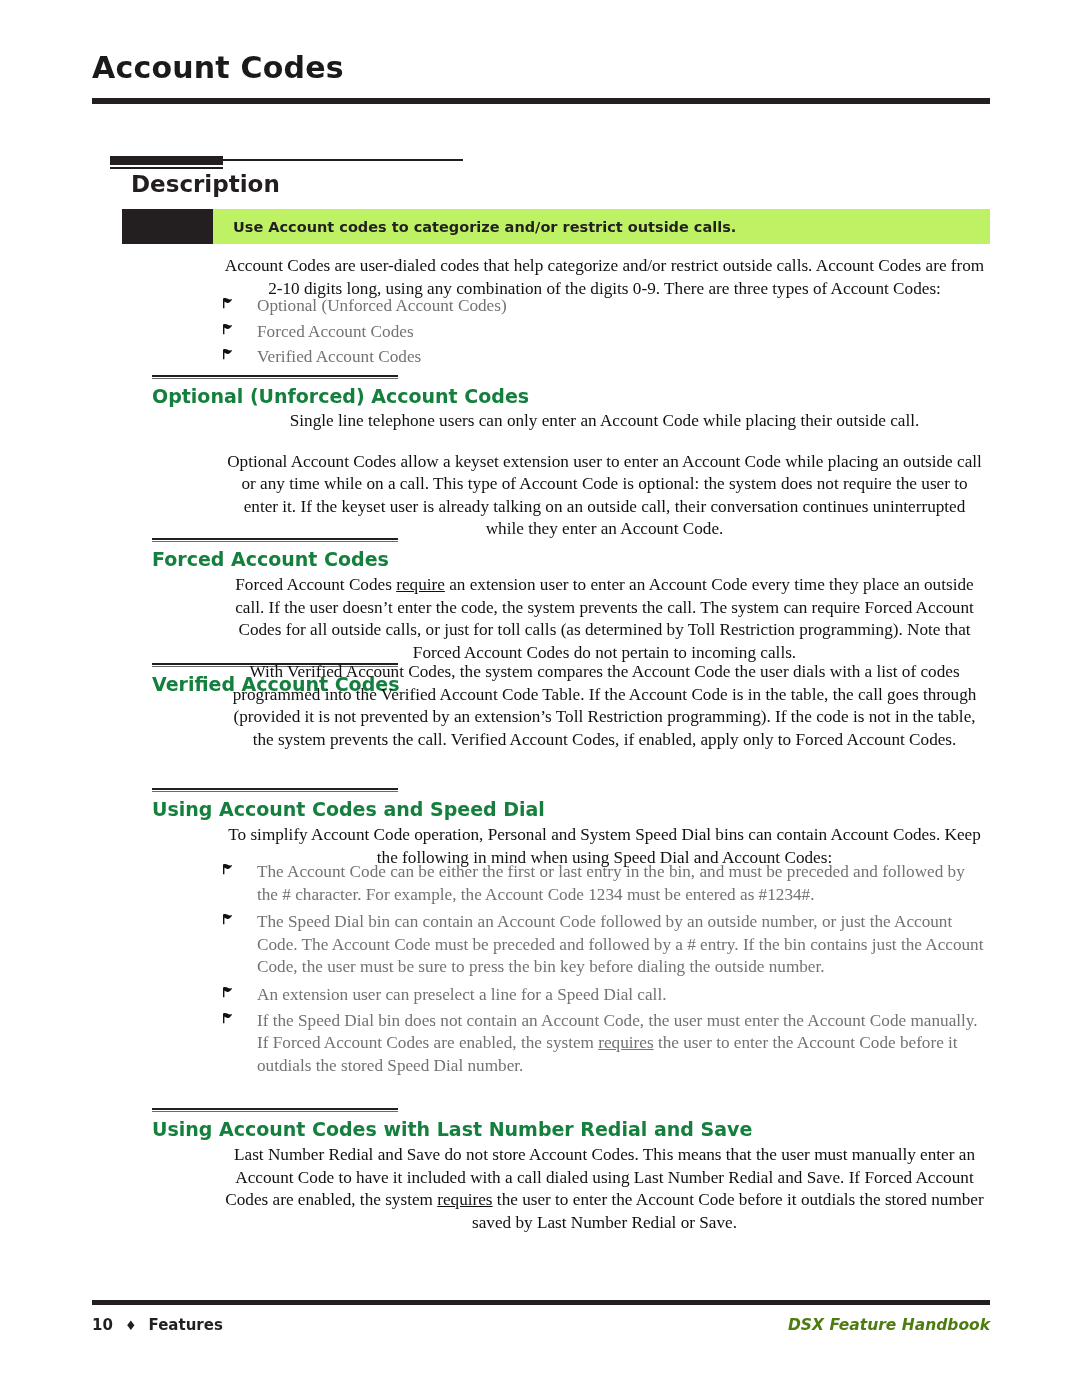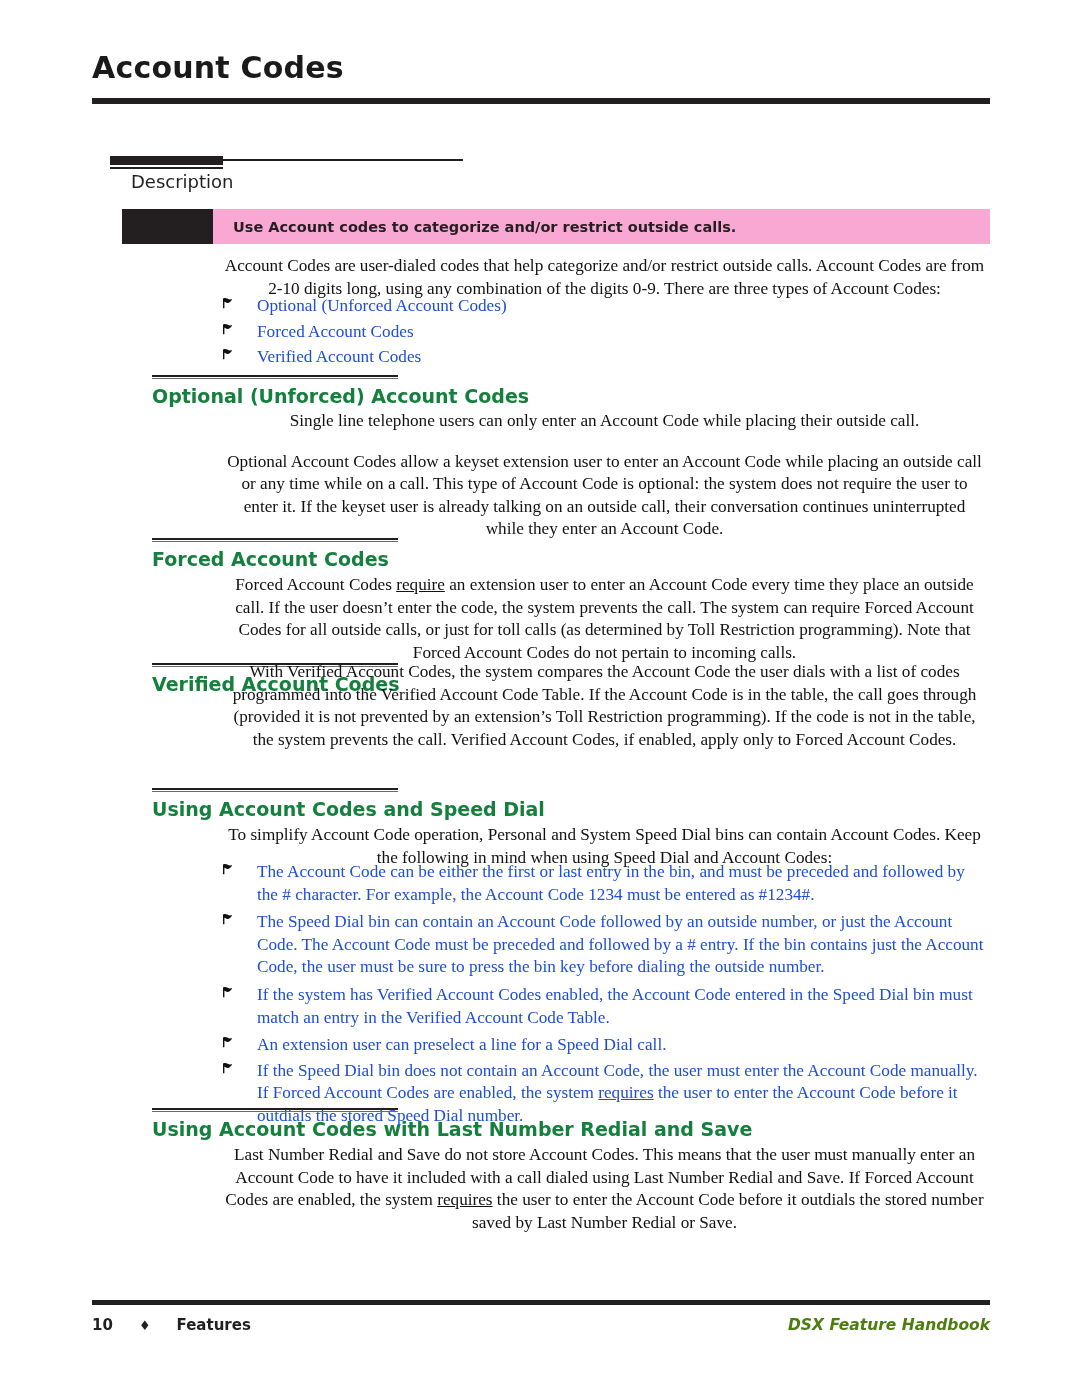--- a/index.html
+++ b/index.html
@@ -71,33 +71,33 @@
     width: 113px;
     height: 2px;
     background: #231f20;
   }
 
   .sect-title {
     position: absolute;
     left: 131px;
     top: 171px;
     font-family: "DejaVu Sans", sans-serif;
-    font-weight: normal;
-    font-size: 18px;
+    font-weight: bold;
+    font-size: 23px;
     color: #231f20;
   }
 
   
   .callout {
     position: absolute;
     left: 122px;
     top: 209px;
     width: 868px;
     height: 35px;
-    background: #f9a8d4;
+    background: #bef264;
     display: flex;
     align-items: center;
   }
   .callout-swatch {
     width: 91px;
     height: 35px;
     background: #231f20;
     flex: 0 0 auto;
   }
   .callout-text {
@@ -123,21 +123,21 @@
   .body-col p + p { margin-top: 18px; }
 
   
   .bullets {
     position: absolute;
     left: 219px;
     width: 771px;
     font-family: "Liberation Serif", serif;
     font-size: 17.2px;
     line-height: 22.6px;
-    color: #1d4ed8;
+    color: #737373;
   }
   .blt {
     position: relative;
     padding-left: 38px;
     margin-bottom: 3px;
   }
   .blt-wide { margin-bottom: 5px; }
   .blt .glyph {
     position: absolute;
     left: 3px;
@@ -187,21 +187,21 @@
   .footer-left {
     position: absolute;
     left: 92px;
     top: 1316px;
     font-family: "DejaVu Sans", sans-serif;
     font-weight: bold;
     font-size: 15px;
     color: #231f20;
     display: flex;
     align-items: baseline;
-    gap: 26px;
+    gap: 12px;
   }
   .footer-left .fdia {
     font-size: 13px;
     line-height: 1;
   }
   .footer-right {
     position: absolute;
     right: 90px;
     top: 1316px;
     font-family: "DejaVu Sans", sans-serif;
@@ -304,28 +304,20 @@
       </span>
       <span>The Account Code can be either the first or last entry in the bin, and must be preceded and followed by the # character. For example, the Account Code 1234 must be entered as #1234#.</span>
     </div>
     <div class="blt blt-wide">
       <span class="glyph">
         <svg width="11" height="16" viewBox="0 0 11 16">
             <path d="M1 3.5 C1 3.5 3.2 2.2 5.2 3.6 C7.2 5 9.4 4.6 10.2 4.1 C9.6 5.6 8.4 7.6 6.2 7.9 C4.4 8.1 3 7.2 2.4 6.6 L2.4 13.2 L1 13.2 Z" fill="#111"></path>
           </svg>
       </span>
       <span>The Speed Dial bin can contain an Account Code followed by an outside number, or just the Account Code. The Account Code must be preceded and followed by a # entry. If the bin contains just the Account Code, the user must be sure to press the bin key before dialing the outside number.</span>
-    </div>
-    <div class="blt blt-wide">
-      <span class="glyph">
-        <svg width="11" height="16" viewBox="0 0 11 16">
-            <path d="M1 3.5 C1 3.5 3.2 2.2 5.2 3.6 C7.2 5 9.4 4.6 10.2 4.1 C9.6 5.6 8.4 7.6 6.2 7.9 C4.4 8.1 3 7.2 2.4 6.6 L2.4 13.2 L1 13.2 Z" fill="#111"></path>
-          </svg>
-      </span>
-      <span>If the system has Verified Account Codes enabled, the Account Code entered in the Speed Dial bin must match an entry in the Verified Account Code Table.</span>
     </div>
     <div class="blt">
       <span class="glyph">
         <svg width="11" height="16" viewBox="0 0 11 16">
             <path d="M1 3.5 C1 3.5 3.2 2.2 5.2 3.6 C7.2 5 9.4 4.6 10.2 4.1 C9.6 5.6 8.4 7.6 6.2 7.9 C4.4 8.1 3 7.2 2.4 6.6 L2.4 13.2 L1 13.2 Z" fill="#111"></path>
           </svg>
       </span>
       <span>An extension user can preselect a line for a Speed Dial call.</span>
     </div>
     <div class="blt blt-wide">

